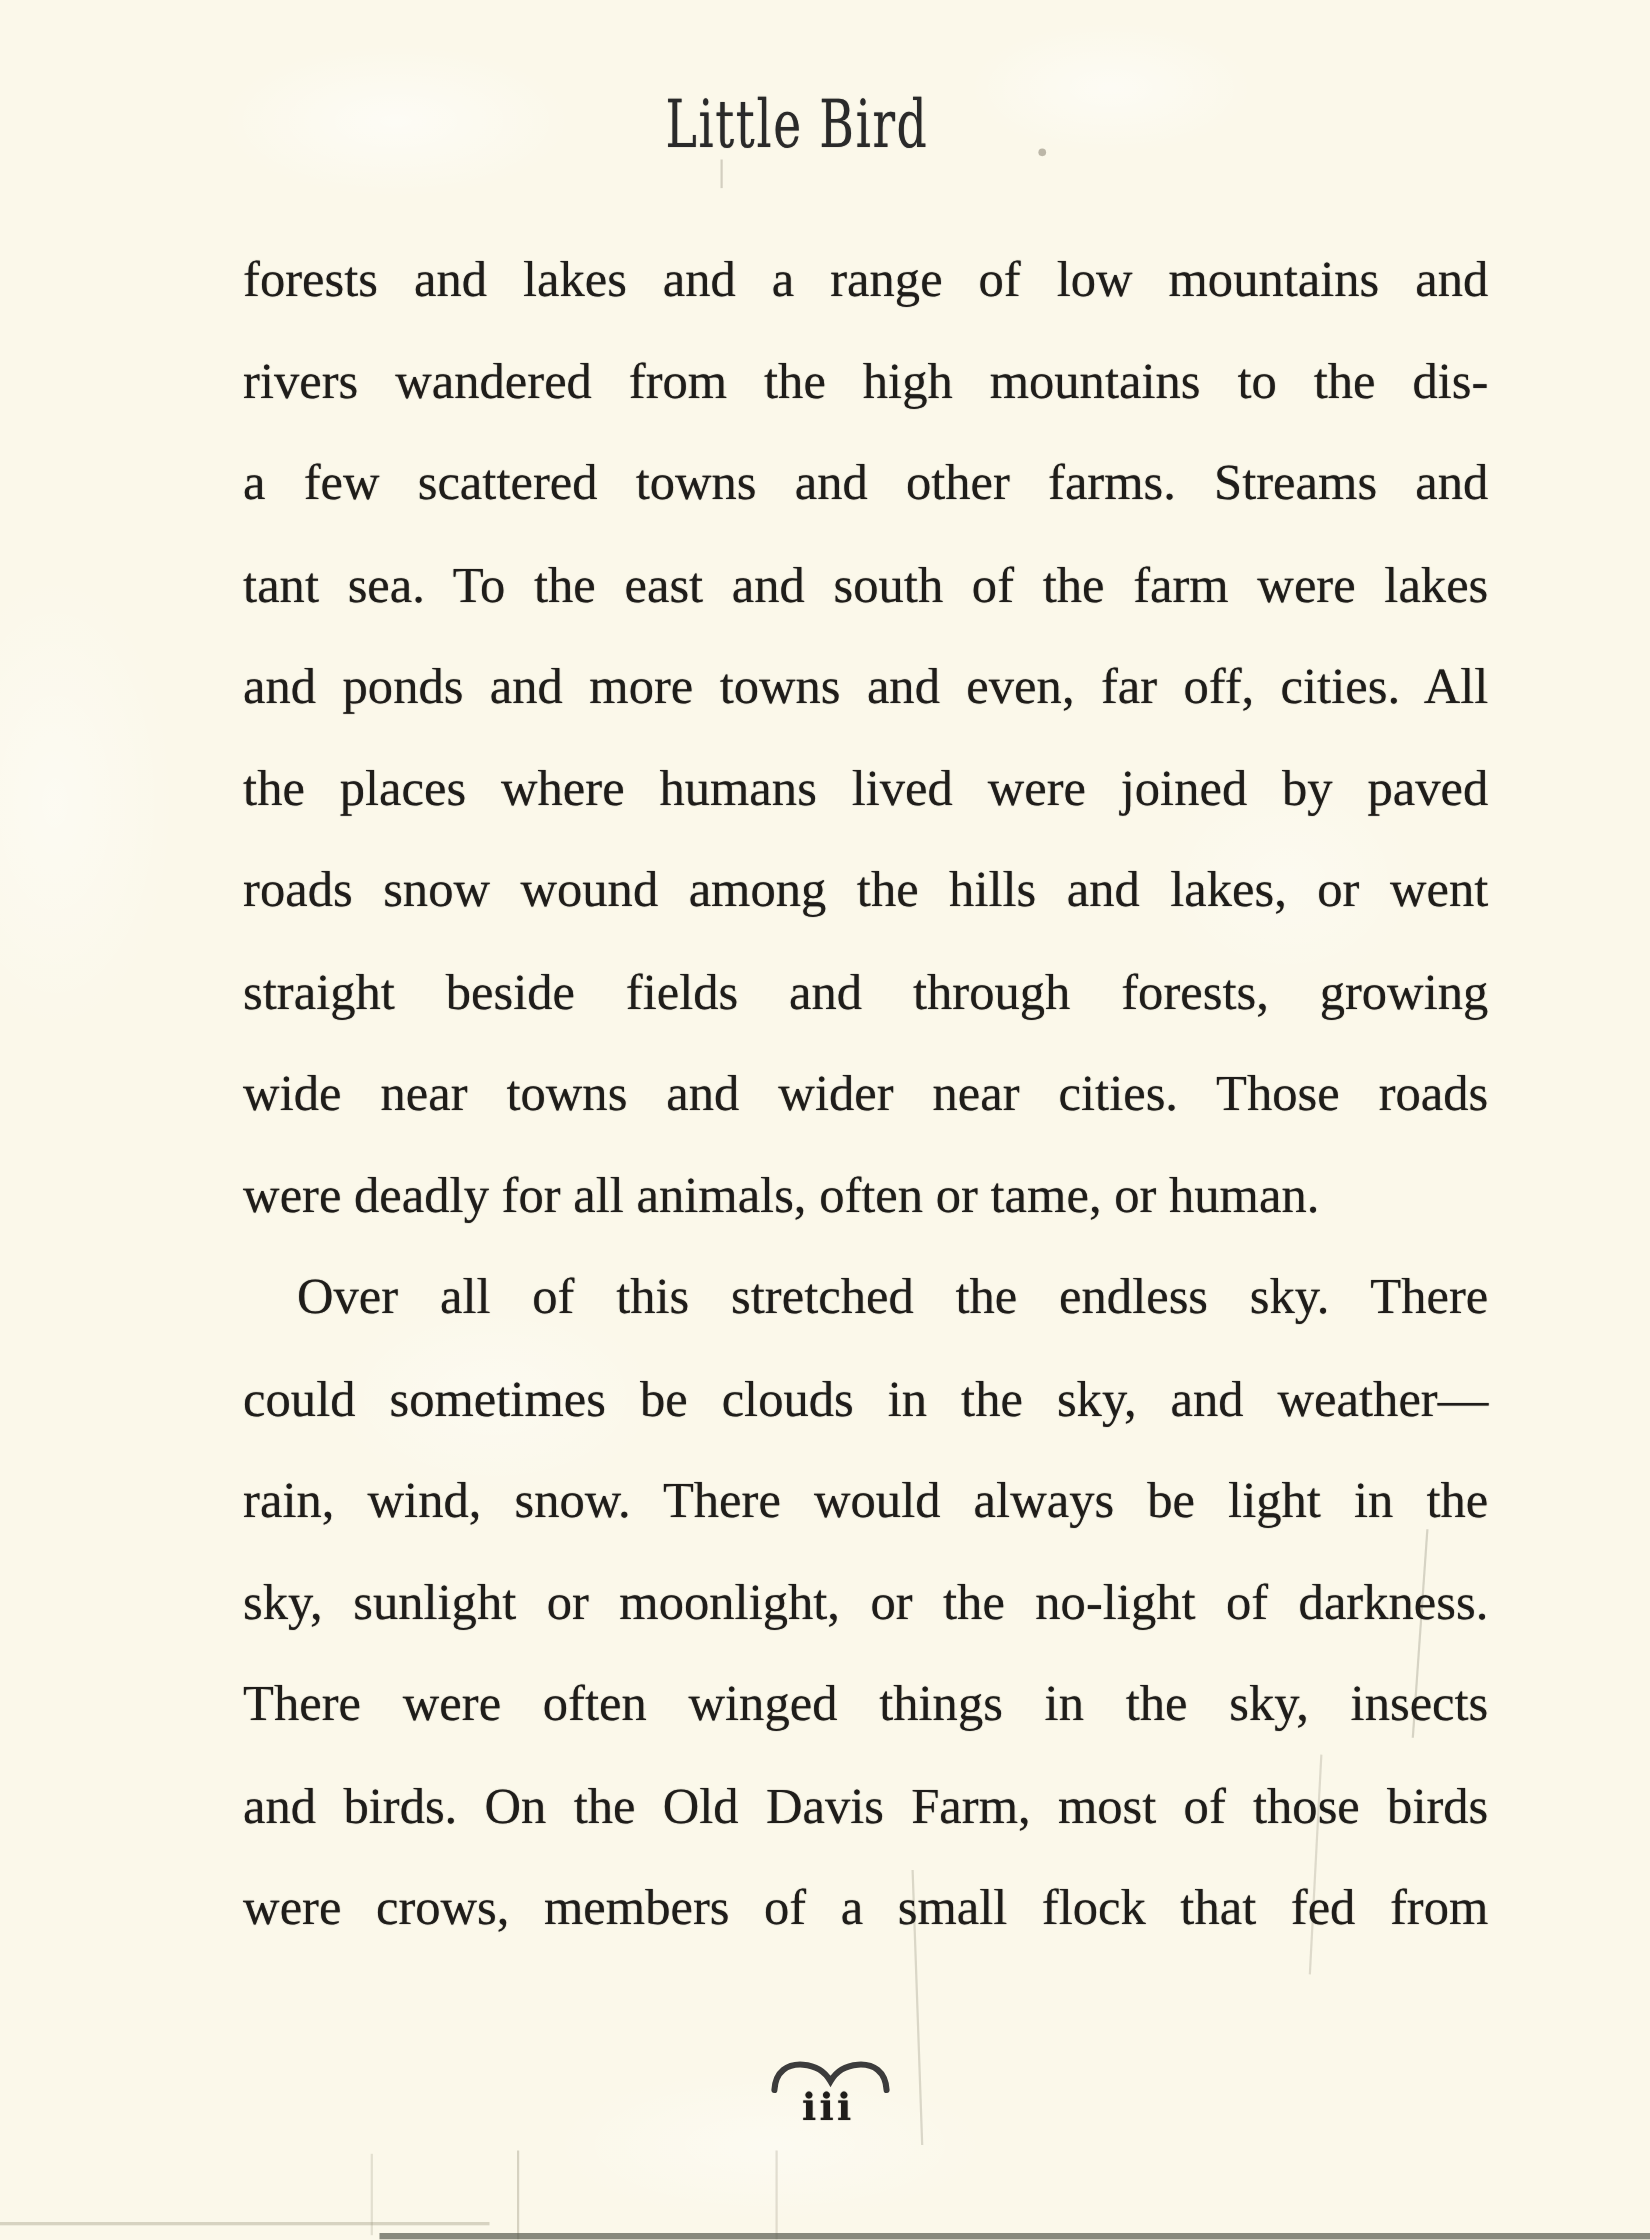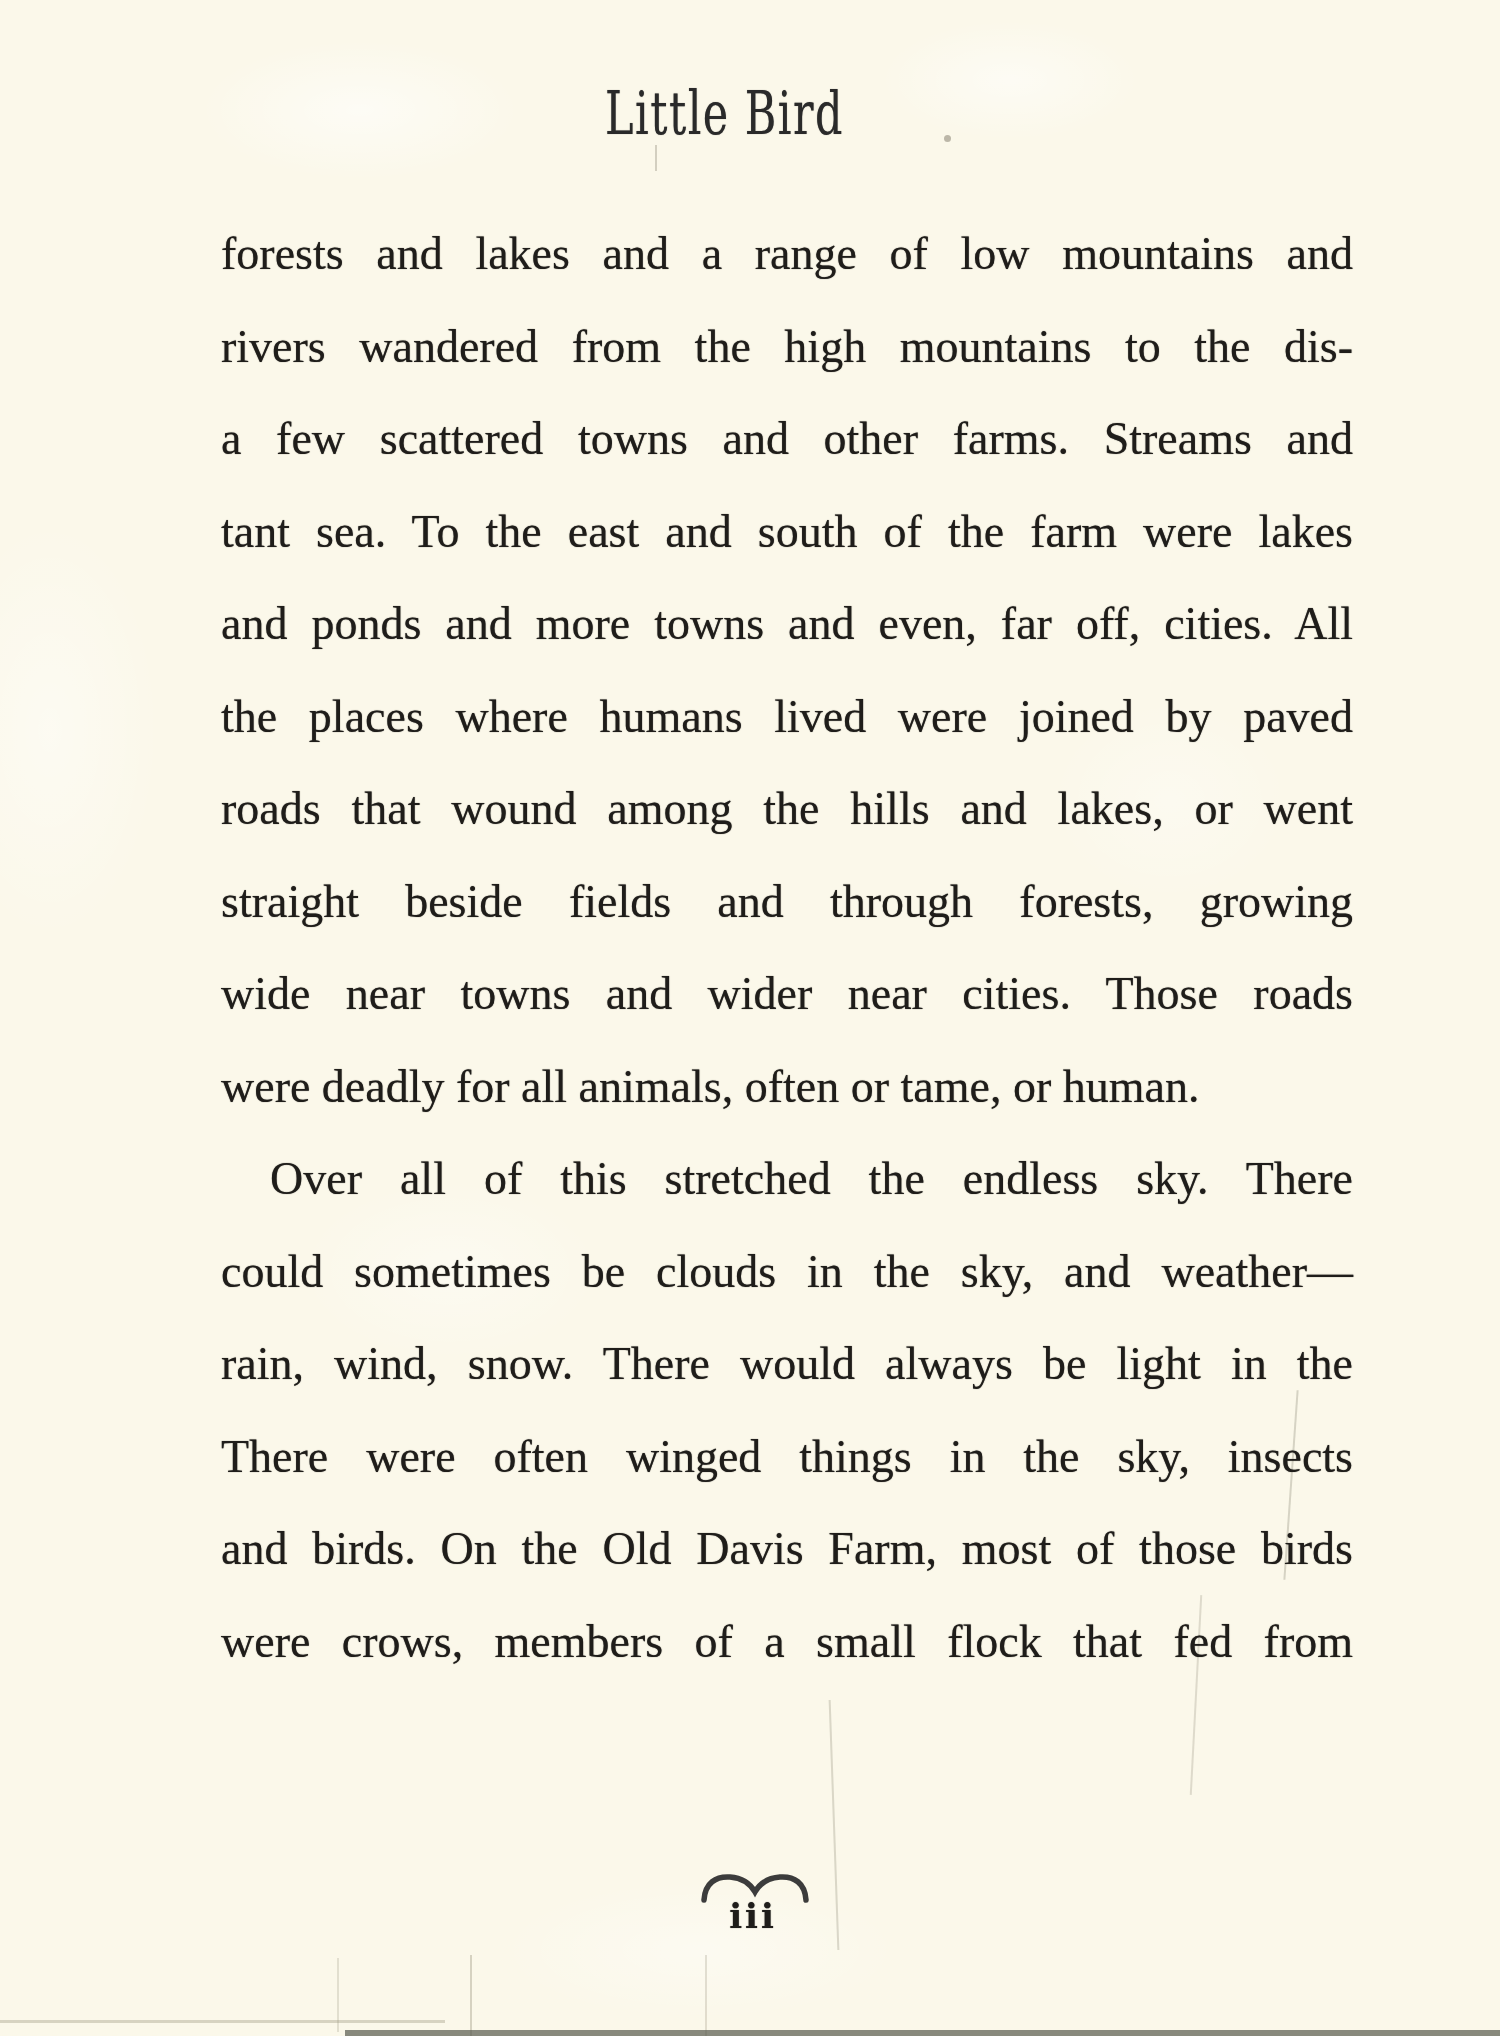--- a/index.html
+++ b/index.html
@@ -96,27 +96,28 @@
 </div>
 
 <div class="body-text">
 
 <div class="line justified">forests and lakes and a range of low mountains and</div>
     <div class="line justified">rivers wandered from the high mountains to the dis-</div>
     <div class="line justified">a few scattered towns and other farms. Streams and</div>
     <div class="line justified">tant sea. To the east and south of the farm were lakes</div>
     <div class="line justified">and ponds and more towns and even, far off, cities. All</div>
     <div class="line justified">the places where humans lived were joined by paved</div>
-    <div class="line justified">roads that wound among the hills and lakes, or went</div>
+    <div class="line justified">roads snow wound among the hills and lakes, or went</div>
     <div class="line justified">straight beside fields and through forests, growing</div>
     <div class="line justified">wide near towns and wider near cities. Those roads</div>
     <div class="line">were deadly for all animals, often or tame, or human.</div>
     <div class="line justified indented">Over all of this stretched the endless sky. There</div>
     <div class="line justified">could sometimes be clouds in the sky, and weather—</div>
     <div class="line justified">rain, wind, snow. There would always be light in the</div>
+    <div class="line justified">sky, sunlight or moonlight, or the no-light of darkness.</div>
     <div class="line justified">There were often winged things in the sky, insects</div>
     <div class="line justified">and birds. On the Old Davis Farm, most of those birds</div>
     <div class="line justified">were crows, members of a small flock that fed from</div>
   </div>
 
 <svg class="footer-ornament" viewBox="0 0 110 34" xmlns="http://www.w3.org/2000/svg">
   <path d="M4,30 C5,13 16,6 30,7 C44,8 51,15 55,22 C59,15 66,8 80,7 C94,6 105,13 106,30" fill="none" stroke="#3c3c3c" stroke-width="5.5" stroke-linecap="round"></path>
 </svg>
 
 <div class="page-number">iii</div>

